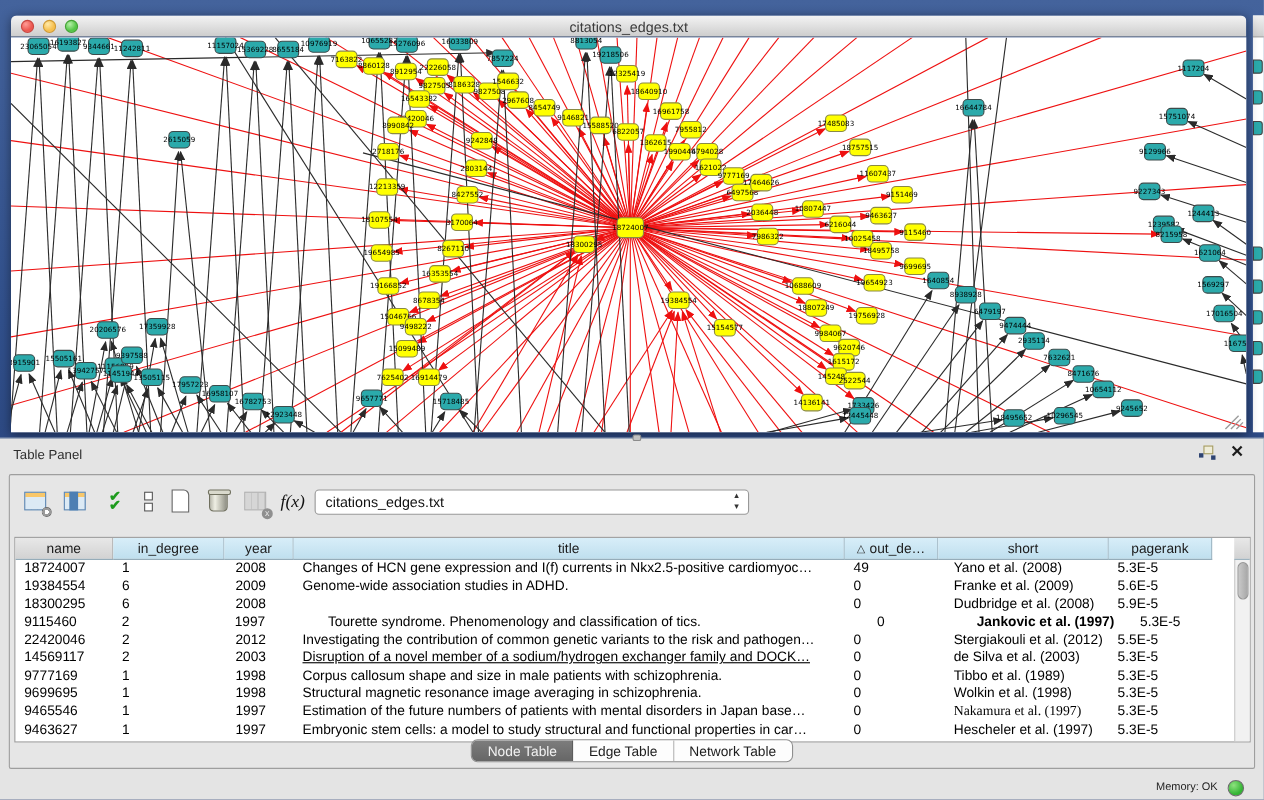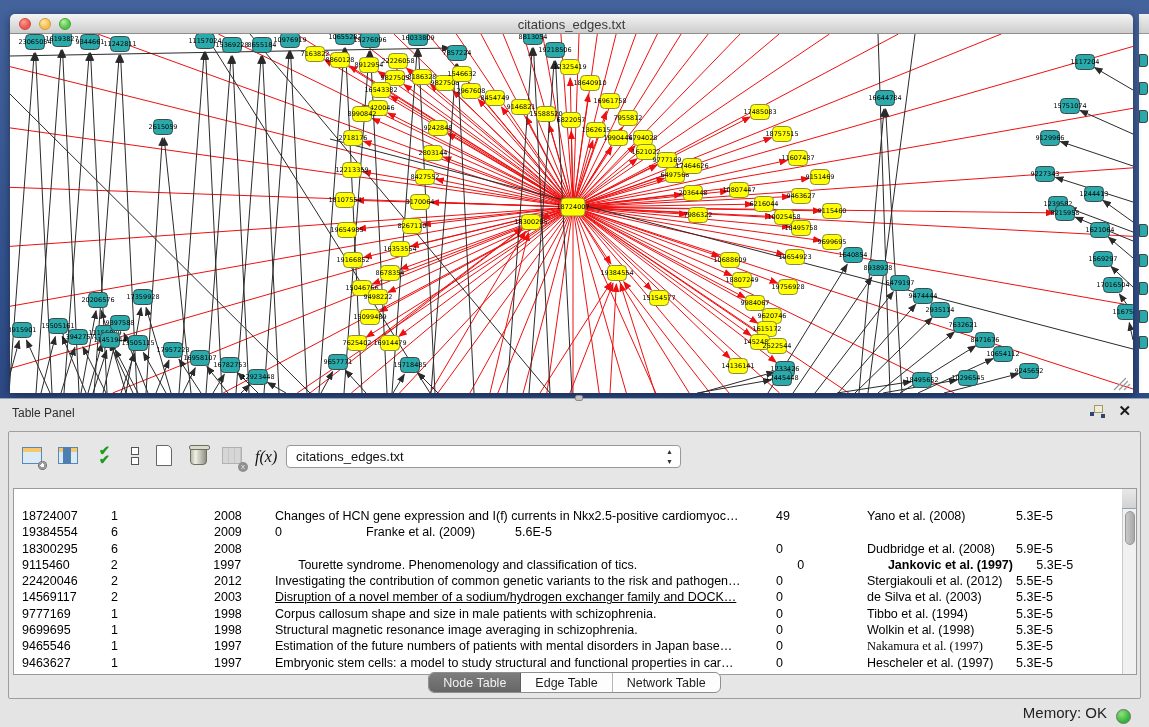--- a/index.html
+++ b/index.html
@@ -87,21 +87,21 @@
   .tabs { position:absolute; left:0; right:0; bottom:5px; display:flex; justify-content:center; }
   .seg { display:flex; border:1px solid #8f8f8f; border-radius:6px; overflow:hidden; background:#fdfdfd;
          box-shadow:inset 0 1px 0 #fff; height:21px; }
   .seg .tab { font-size:12.5px; color:#1d1d1d; padding:0 14px; line-height:20px; cursor:pointer;
               border-right:1px solid #b5b5b5; }
   .seg .tab:last-child { border-right:none; }
   .seg .tab.active { background:linear-gradient(180deg,#7d7d7d,#666); color:#f2f2f2; border-right-color:#5d5d5d; }
 
   
   .statusbar { position:absolute; left:0; bottom:0; width:100%; height:24px; }
-  .mem { position:absolute; right:42px; bottom:6px; font-size:15px; color:#222; }
+  .mem { position:absolute; right:42px; bottom:6px; font-size:10px; color:#222; }
   .mem-dot { position:absolute; right:18px; bottom:3px; width:15px; height:15px; border-radius:50%;
              background:radial-gradient(circle at 35% 30%, #8ee27f, #35b535 65%); border:1px solid #6f6f6f; }
   .splitter-grip { position:absolute; left:50%; top:-4px; width:8px; height:6px; background:#c2c2c2; border:1px solid #8b8b8b; border-radius:2px; }
 </style>
 </head>
 <body>
 
 <div class="desktop">
 
   <div class="sliver">
@@ -925,35 +925,60 @@
         <div class="combo">
           <span>citations_edges.txt</span>
           <span class="arrows">
               <span>▲</span>
               <span>▼</span>
             </span>
         </div>
       </div>
 
       <div class="grid-wrap">
+        <div class="hdr-row" id="hdr">
+            <div class="hcell first" style="width: 89px;">
+              <span>name</span>
+            </div>
+            <div class="hcell" style="width: 101px;">
+              <span>in_degree</span>
+            </div>
+            <div class="hcell" style="width: 63px;">
+              <span>year</span>
+            </div>
+            <div class="hcell" style="width: 501px;">
+              <span>title</span>
+            </div>
+            <div class="hcell" style="width: 85px;">
+              <span class="sort-tri">△</span>
+              <span>out_de…</span>
+            </div>
+            <div class="hcell" style="width: 155px;">
+              <span>short</span>
+            </div>
+            <div class="hcell" style="width: 94px;">
+              <span>pagerank</span>
+            </div>
+          </div>
         <div class="corner"></div>
         <div class="rows-area" id="rows">
             <div class="trow">
               <div class="tcell" style="width: 89px; padding-left: 8px;">18724007</div>
               <div class="tcell" style="width: 101px; padding-left: 8px;">1</div>
               <div class="tcell" style="width: 63px; padding-left: 10px;">2008</div>
               <div class="tcell" style="width: 501px; padding-left: 8px;">Changes of HCN gene expression and I(f) currents in Nkx2.5-positive cardiomyoc…</div>
               <div class="tcell" style="width: 85px; padding-left: 8px;">49</div>
               <div class="tcell" style="width: 155px; padding-left: 14px;">Yano et al. (2008)</div>
               <div class="tcell" style="width: 94px; padding-left: 8px;">5.3E-5</div>
             </div>
             <div class="trow">
               <div class="tcell" style="width: 89px; padding-left: 8px;">19384554</div>
               <div class="tcell" style="width: 101px; padding-left: 8px;">6</div>
               <div class="tcell" style="width: 63px; padding-left: 10px;">2009</div>
+              <div class="tcell" style="width: 501px; padding-left: 8px;">Genome-wide association studies in ADHD.</div>
               <div class="tcell" style="width: 85px; padding-left: 8px;">0</div>
               <div class="tcell" style="width: 155px; padding-left: 14px;">Franke et al. (2009)</div>
               <div class="tcell" style="width: 94px; padding-left: 8px;">5.6E-5</div>
             </div>
             <div class="trow">
               <div class="tcell" style="width: 89px; padding-left: 8px;">18300295</div>
               <div class="tcell" style="width: 101px; padding-left: 8px;">6</div>
               <div class="tcell" style="width: 63px; padding-left: 10px;">2008</div>
               <div class="tcell" style="width: 501px; padding-left: 8px; margin-top: 25px;">Estimation of significance thresholds for genomewide association scans.</div>
               <div class="tcell" style="width: 85px; padding-left: 8px;">0</div>
@@ -986,21 +1011,21 @@
               <div class="tcell" style="width: 85px; padding-left: 8px;">0</div>
               <div class="tcell" style="width: 155px; padding-left: 14px;">de Silva et al. (2003)</div>
               <div class="tcell" style="width: 94px; padding-left: 8px;">5.3E-5</div>
             </div>
             <div class="trow">
               <div class="tcell" style="width: 89px; padding-left: 8px;">9777169</div>
               <div class="tcell" style="width: 101px; padding-left: 8px;">1</div>
               <div class="tcell" style="width: 63px; padding-left: 10px;">1998</div>
               <div class="tcell" style="width: 501px; padding-left: 8px;">Corpus callosum shape and size in male patients with schizophrenia.</div>
               <div class="tcell" style="width: 85px; padding-left: 8px;">0</div>
-              <div class="tcell" style="width: 155px; padding-left: 14px;">Tibbo et al. (1994)</div>
+              <div class="tcell" style="width: 155px; padding-left: 14px;">Tibbo et al. (1989)</div>
               <div class="tcell" style="width: 94px; padding-left: 8px;">5.3E-5</div>
             </div>
             <div class="trow">
               <div class="tcell" style="width: 89px; padding-left: 8px;">9699695</div>
               <div class="tcell" style="width: 101px; padding-left: 8px;">1</div>
               <div class="tcell" style="width: 63px; padding-left: 10px;">1998</div>
               <div class="tcell" style="width: 501px; padding-left: 8px;">Structural magnetic resonance image averaging in schizophrenia.</div>
               <div class="tcell" style="width: 85px; padding-left: 8px;">0</div>
               <div class="tcell" style="width: 155px; padding-left: 14px;">Wolkin et al. (1998)</div>
               <div class="tcell" style="width: 94px; padding-left: 8px;">5.3E-5</div>

